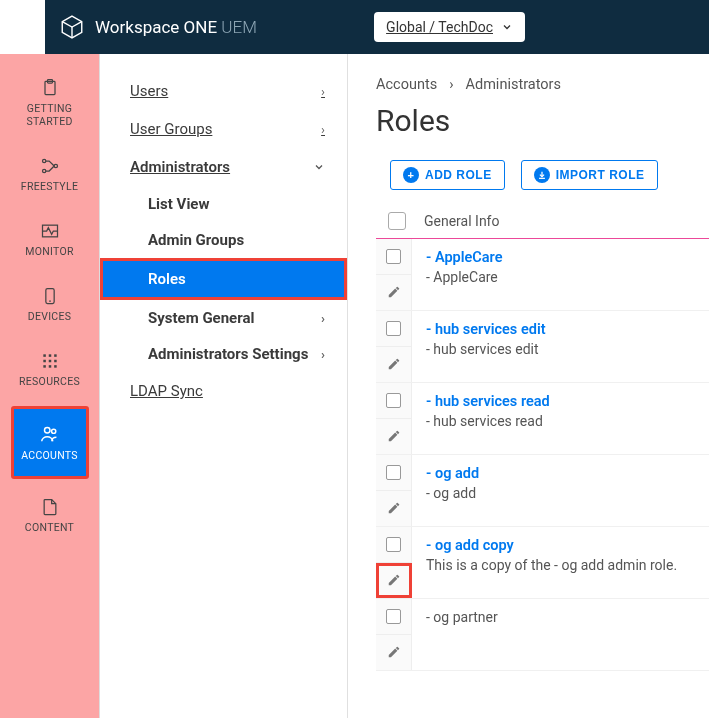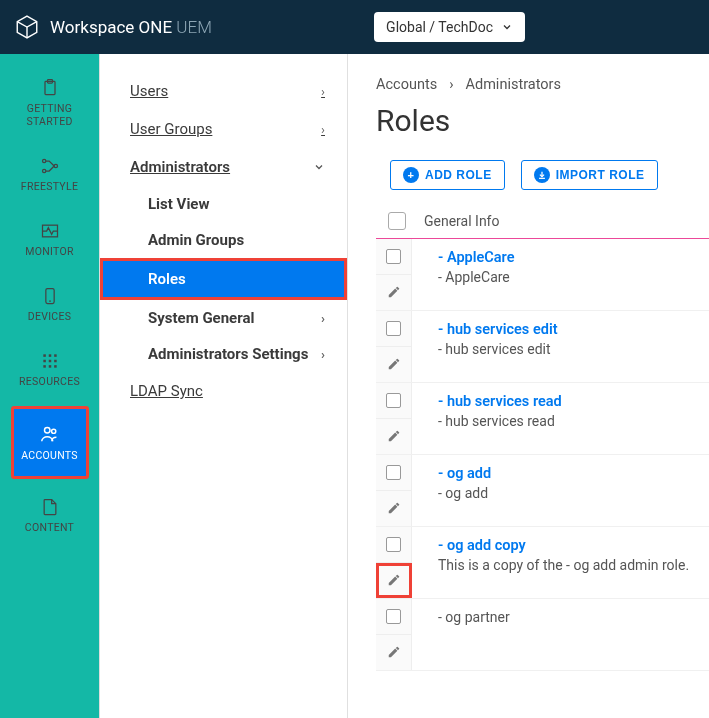--- a/index.html
+++ b/index.html
@@ -1,29 +1,29 @@
 <!DOCTYPE html>
 <html><head>
 <meta charset="utf-8">
 <style>
   * { box-sizing: border-box; margin: 0; padding: 0; }
   body { font-family: -apple-system, BlinkMacSystemFont, "Segoe UI", Roboto, Arial, sans-serif; font-size: 14px; color: #333; background: #fff; width: 709px; height: 718px; overflow: hidden; }
   
   
-  .header { background: #0f2c40; height: 54px; display: flex; align-items: center; padding: 0 14px; color: #fff; }
+  .header { background: #0f2c40; height: 54px; display: flex; align-items: center; padding: 0 14px; color: #fff; margin-left: 45px; }
   .logo { display: flex; align-items: center; gap: 10px; }
   .logo-text { font-size: 17px; font-weight: 400; }
   .logo-text .uem { color: #8da6b5; font-weight: 300; }
-  .org-selector { margin-left: auto; margin-right: 170px; background: #fff; color: #333; border-radius: 4px; padding: 7px 12px; display: flex; align-items: center; gap: 8px; cursor: pointer; font-size: 14px; }
+  .org-selector { margin-left: auto; margin-right: 170px; background: #fff; color: #333; border-radius: 4px; padding: 7px 12px; display: flex; align-items: center; gap: 8px; cursor: pointer; font-size: 14px; text-decoration: underline; }
   
   
   .body-wrap { display: flex; height: calc(718px - 54px); }
   
   
-  .rail { width: 100px; background: #14b8a6; border-right: 1px solid #ddd; display: flex; flex-direction: column; align-items: center; padding-top: 14px; }
+  .rail { width: 100px; background: #fca5a5; border-right: 1px solid #ddd; display: flex; flex-direction: column; align-items: center; padding-top: 14px; }
   .rail-item { width: 78px; display: flex; flex-direction: column; align-items: center; gap: 4px; padding: 10px 0; cursor: pointer; font-size: 10.5px; color: #444; letter-spacing: 0.3px; text-align: center; margin-bottom: 8px; border-radius: 3px; }
   .rail-item.active { background: #0079ef; color: #fff; }
   .rail-icon { font-size: 20px; line-height: 1; }
   .rail-item.boxed { border: 3px solid #ef4136; padding: 14px 0; }
   
   
   .subnav { width: 248px; border-right: 1px solid #e0e0e0; padding-top: 18px; }
   .nav-row { display: flex; align-items: center; justify-content: space-between; padding: 10px 22px 10px 30px; cursor: pointer; color: #3a3a3a; font-size: 15px; text-decoration: underline; }
   .nav-row.expanded { font-weight: 600; }
   .nav-sub { padding: 9px 22px 9px 48px; cursor: pointer; color: #3a3a3a; font-size: 15px; display: flex; align-items: center; justify-content: space-between; font-weight: bold; }
@@ -36,21 +36,21 @@
   .breadcrumb { display: flex; align-items: center; gap: 12px; font-size: 14.5px; color: #555; margin-bottom: 10px; }
   .page-title { font-size: 30px; font-weight: 400; color: #333; margin-bottom: 22px; }
   .actions { display: flex; gap: 16px; margin-bottom: 14px; padding-left: 14px;}
   .btn-outline { border: 1px solid #0079ef; color: #0079ef; background: #fff; border-radius: 3px; padding: 6px 12px; display: flex; align-items: center; gap: 6px; font-size: 12px; font-weight: 600; letter-spacing: 0.5px; cursor: pointer; }
   .btn-icon { display: inline-flex; width: 16px; height: 16px; border-radius: 50%; background: #0079ef; color: #fff; align-items: center; justify-content: center; font-size: 11px; font-weight: bold; }
   
   .col-header { display: flex; align-items: center; gap: 18px; padding: 8px 0 8px 12px; border-bottom: 1px solid #ec4899; font-size: 14px; color: #555; }
   .col-header .cb { width: 18px; height: 18px; border: 1px solid #aaa; border-radius: 3px; background: #fff; }
   
   .role-list { }
-  .role-row { display: flex; gap: 12px; border-bottom: 1px solid #f0f0f0; min-height: 72px; }
+  .role-row { display: flex; gap: 0; border-bottom: 1px solid #f0f0f0; min-height: 72px; }
   .role-checks { width: 36px; display: flex; flex-direction: column; }
   .checkcell { height: 50%; display: flex; align-items: center; justify-content: center; border-right: 1px solid #eee; border-bottom: 1px solid #eee; background: #fafafa; }
   .checkcell:last-child { border-bottom: none; }
   .cb { width: 15px; height: 15px; border: 1px solid #999; border-radius: 2px; background: #fff; cursor: pointer; }
   .editcell { height: 50%; display: flex; align-items: center; justify-content: center; border-right: 1px solid #eee; background: #fafafa; }
   .role-body { flex: 1; padding: 10px 14px; }
   .role-name { color: #0079ef; font-weight: 600; font-size: 14.5px; margin-bottom: 3px; display: block; }
   .role-desc { color: #555; font-size: 14px; }
   .edit-boxed { border: 3px solid #ef4136; padding: 2px; }
   

